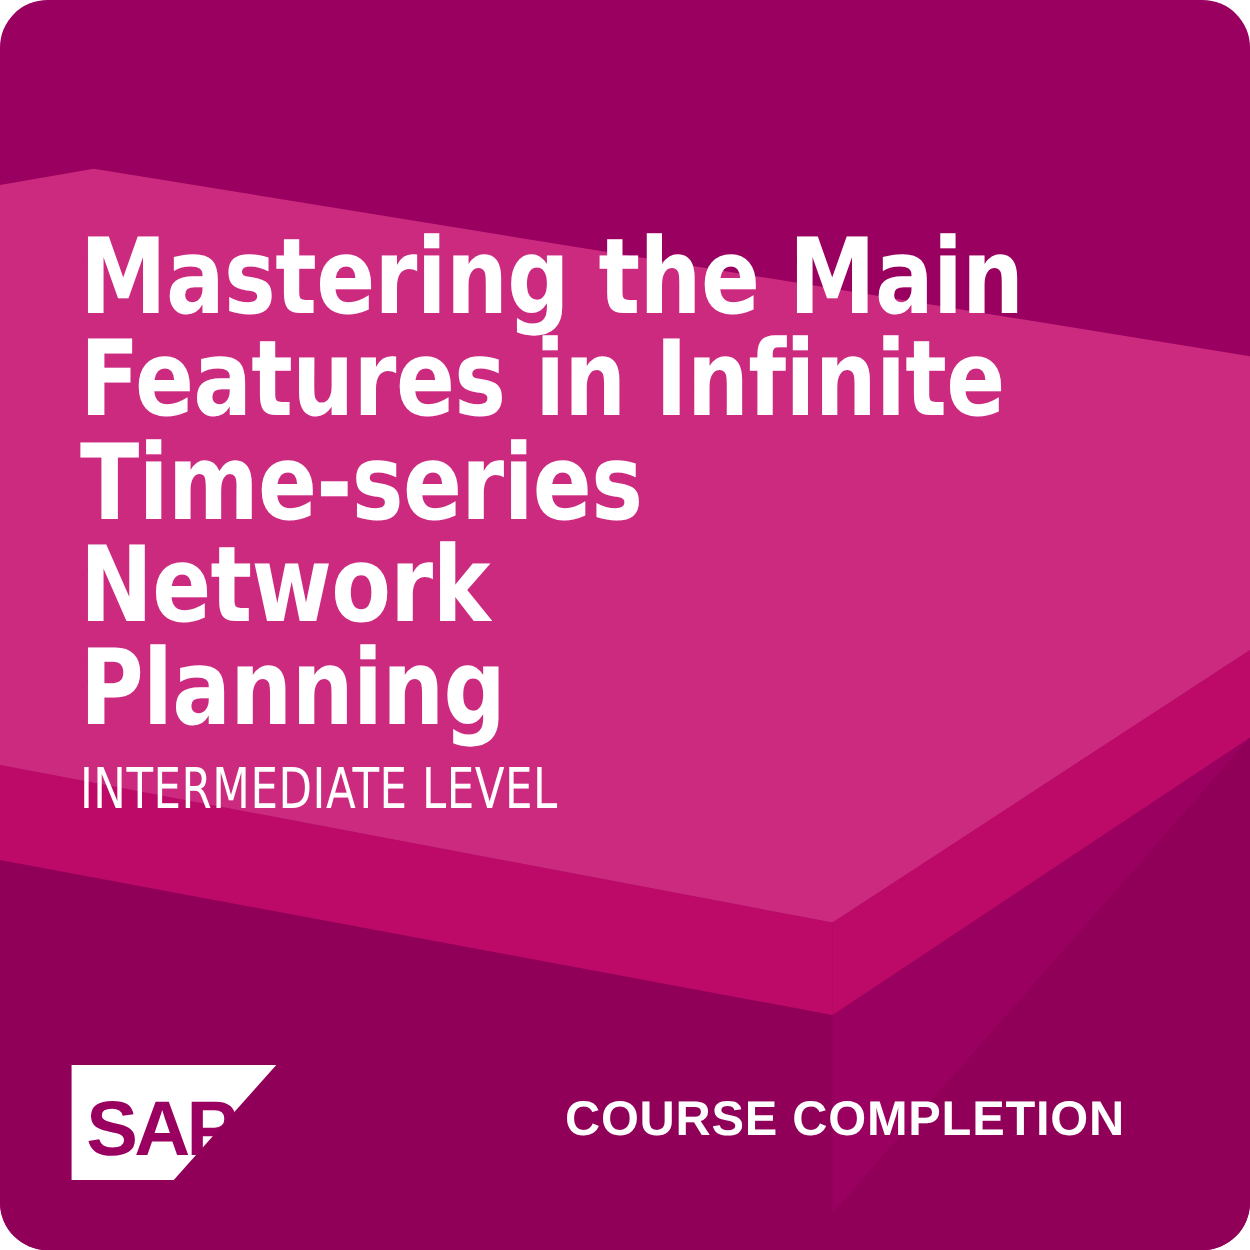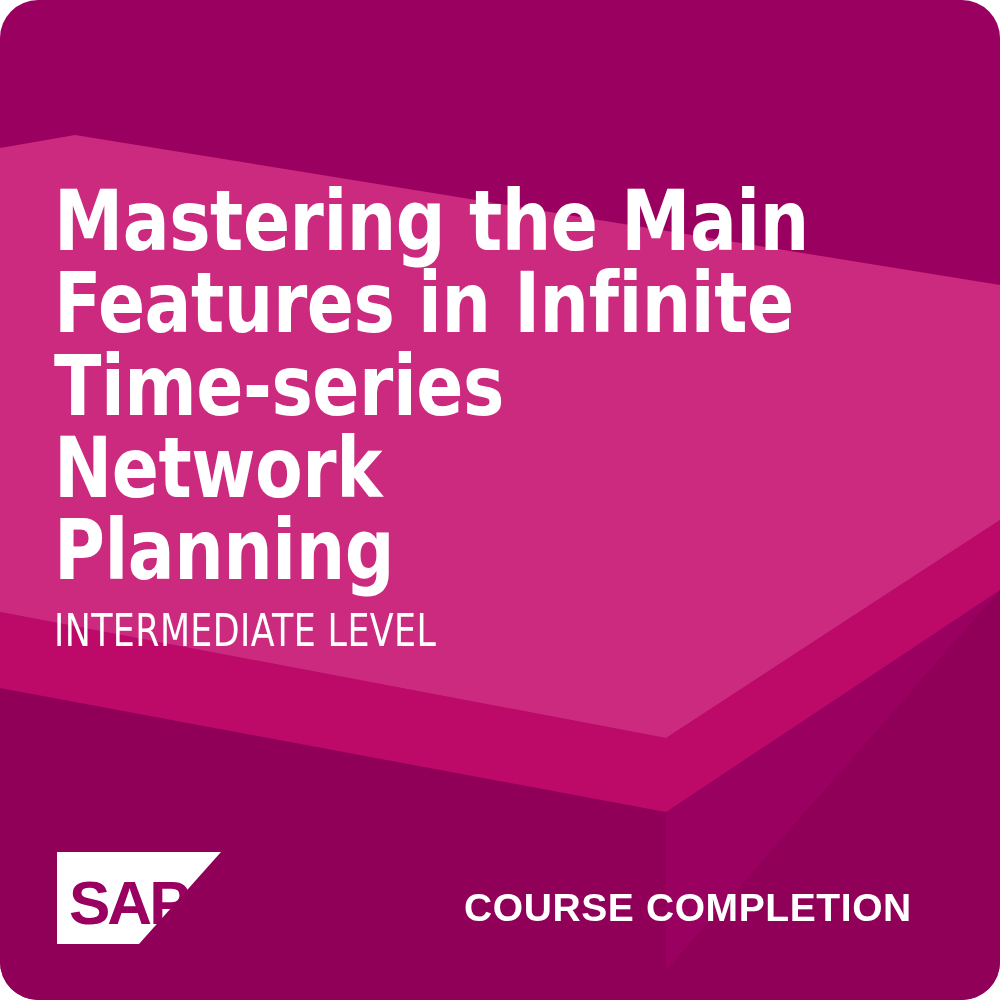--- a/index.html
+++ b/index.html
@@ -29,21 +29,21 @@
     left: 0;
     top: 0;
     width: 1000px;
     height: 1000px;
     pointer-events: none;
   }
 
   
   #text-block {
     position: absolute;
-    left: 54px;
+    left: 64px;
     top: 180px;
     width: 830px;
   }
 
   #course-title {
     margin: 0;
     color: #ffffff;
     font-family: "Liberation Sans Narrow", "DejaVu Sans Condensed", "Liberation Sans", sans-serif;
     font-weight: 700;
     font-size: 84px;
@@ -74,21 +74,21 @@
     left: 57px;
     top: 852px;
     width: 164px;
     height: 92px;
   }
 
   #completion-label {
     position: absolute;
     left: 448px;
     top: 872px;
-    margin: 16px;
+    margin: 4px;
     color: #ffffff;
     font-family: "Liberation Sans", sans-serif;
     font-weight: 700;
     font-size: 39px;
     letter-spacing: 0.6px;
     line-height: 1;
     white-space: nowrap;
   }
 </style>
 </head>

